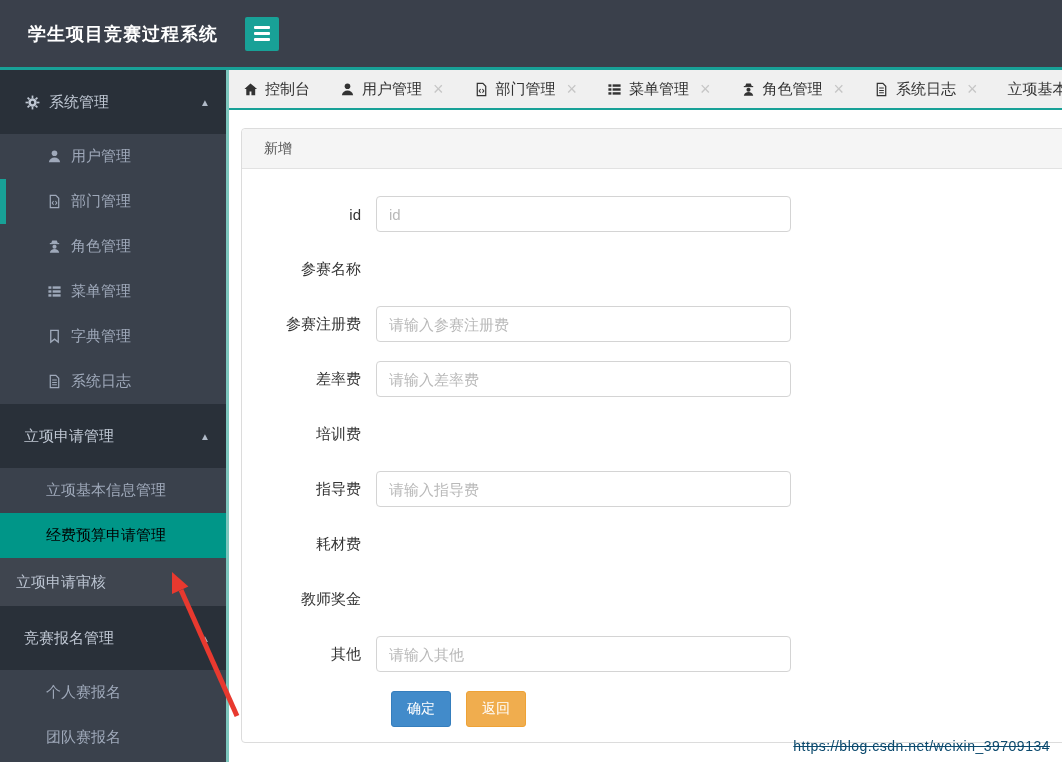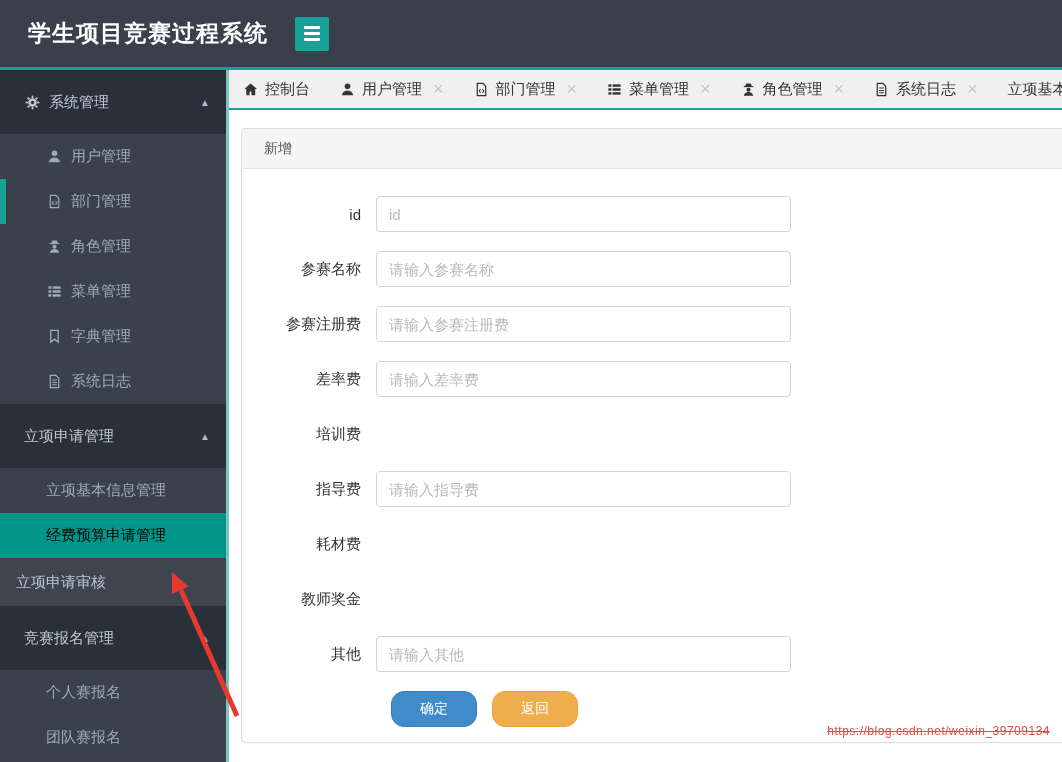--- a/index.html
+++ b/index.html
@@ -4,21 +4,21 @@
 <style>
   * { box-sizing: border-box; }
   html,body { margin:0; padding:0; }
   body {
     width:1062px; height:762px; overflow:hidden; position:relative;
     font-family:"Liberation Sans","DejaVu Sans",sans-serif;
     background:#ffffff;
   }
   
   .topbar { height:67px; background:#3a404b; display:flex; align-items:center; }
-  .brand { color:#ffffff; font-size:23px; font-weight:bold; padding-left:28px; letter-spacing:1px; }
+  .brand { color:#ffffff; font-size:18px; font-weight:bold; padding-left:28px; letter-spacing:1px; }
   .menu-toggle {
     width:34px; height:34px; background:#18a197; border:none; margin-left:27px;
     display:flex; flex-direction:column; align-items:center; justify-content:center;
     gap:3px; cursor:pointer; border-radius:2px; padding:0;
   }
   .menu-toggle .bar { width:16px; height:3px; background:#ffffff; border-radius:1px; }
   .teal-strip { height:3px; background:#18a197; }
 
   
   .layout { display:flex; height:692px; }
@@ -57,26 +57,26 @@
   }
   .panel-body { padding:27px 0 15px 0; }
   .form-row { display:flex; align-items:center; height:36px; margin-bottom:19px; }
   .form-label { width:134px; text-align:right; padding-right:15px; font-size:15px; color:#333; flex-shrink:0; }
   .form-input {
     width:415px; height:36px; border:1px solid #d4d4d4; border-radius:4px;
     padding:0 12px; font-size:15px; color:#333; outline:none; background:#fff;
   }
   .form-input::placeholder { color:#b9b9b9; }
   .btn-row { display:flex; gap:15px; padding-left:149px; }
-  .btn { border-radius:13px; color:#fff; font-size:14px; padding:8px 28px; cursor:pointer; }
+  .btn { border-radius:3px; color:#fff; font-size:14px; padding:8px 15px; cursor:pointer; }
   .btn-primary { background:#428bca; border:1px solid #357ebd; }
   .btn-warning { background:#f0ad4e; border:1px solid #eea236; }
 
   .watermark {
-    position:absolute; right:12px; bottom:24px; color:#ef4444; font-size:12px;
+    position:absolute; right:12px; bottom:8px; color:#0c4a6e; font-size:14px;
     text-decoration:line-through; letter-spacing:.5px;
   }
   .arrow-overlay { position:absolute; left:0; top:0; width:1062px; height:762px; pointer-events:none; z-index:50; }
 </style>
 </head>
 <body>
 
 <div class="topbar">
   <div class="brand">学生项目竞赛过程系统</div>
   <button class="menu-toggle">
@@ -289,21 +289,20 @@
         <div class="panel-header">新增</div>
         <div class="panel-body">
 
           <div class="form-row">
             <div class="form-label">id</div>
             <input class="form-input" placeholder="id" style="">
           </div>
 
           <div class="form-row">
             <div class="form-label">参赛名称</div>
-            <input class="form-input" placeholder="请输入参赛名称" style="">
           </div>
 
           <div class="form-row">
             <div class="form-label">参赛注册费</div>
             <input class="form-input" placeholder="请输入参赛注册费" style="">
           </div>
 
           <div class="form-row">
             <div class="form-label">差率费</div>
             <input class="form-input" placeholder="请输入差率费" style="">

